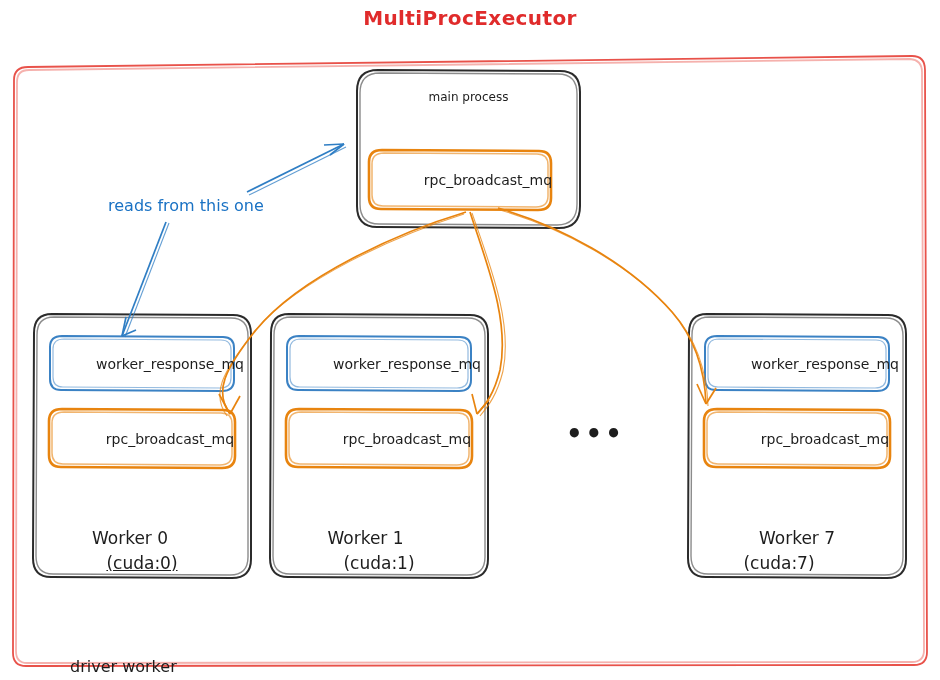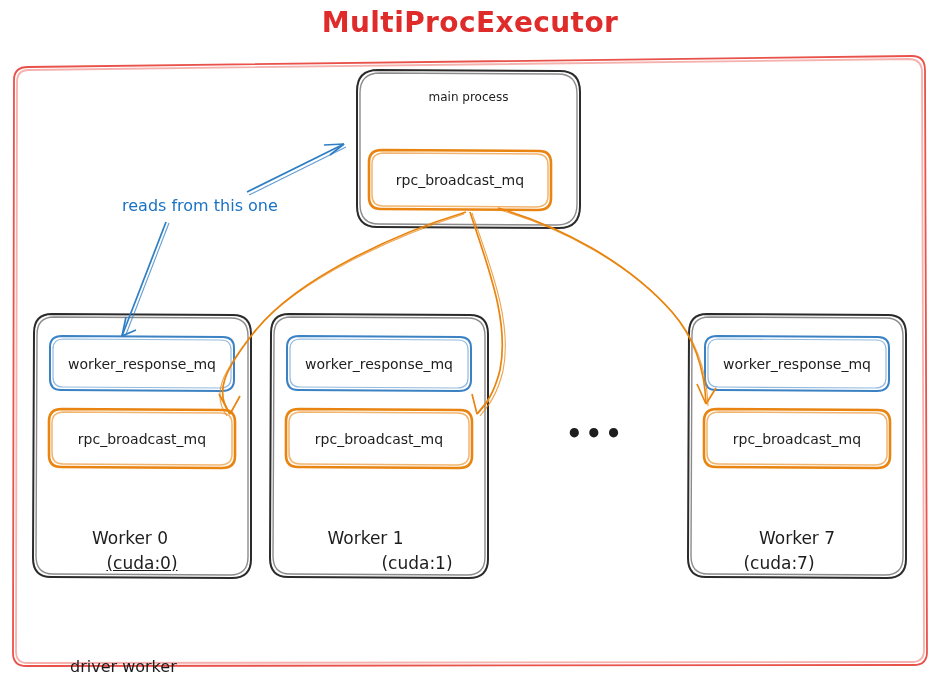--- a/index.html
+++ b/index.html
@@ -32,21 +32,21 @@
   }
 
   
   .title {
     position: absolute;
     left: 0;
     top: 6px;
     width: 940px;
     text-align: center;
     font-family: "DejaVu Sans", sans-serif;
-    font-size: 28px;
+    font-size: 20px;
     font-weight: bold;
     letter-spacing: 0.4px;
     color: #e02b2b;
   }
 
   
   .boxlabel {
     position: absolute;
     font-family: "DejaVu Sans", sans-serif;
     color: #1d1d1d;
@@ -74,21 +74,20 @@
     font-size: 17px;
     line-height: 25px;
   }
 
   .annot-blue {
     position: absolute;
     font-family: "DejaVu Sans", sans-serif;
     font-size: 16px;
     color: #1a72c4;
     white-space: pre;
-    margin-left: 14px;
   }
 
   .driver-note {
     position: absolute;
     font-family: "DejaVu Sans", sans-serif;
     font-size: 16px;
     line-height: 25px;
     color: #1d1d1d;
     white-space: pre;
     left: 70px;
@@ -101,21 +100,21 @@
     top: 419px;
     width: 44px;
     text-align: center;
     font-size: 26px;
     font-weight: bold;
     letter-spacing: 3px;
     color: #1d1d1d;
   }
 
   
-  .slot { position: absolute; }
+  .slot { position: absolute; margin-left: 28px; }
 </style>
 </head>
 <body>
 
 <div id="canvas">
 
   <svg id="art" viewBox="0 0 940 680">
     <defs>
       <style>
         .sk       { fill: none; stroke-linecap: round; stroke-linejoin: round; }
@@ -274,21 +273,21 @@
 
   <div class="slot" style="left:287px; top:336px; width:184px; height:55px;">
     <div class="mq-text">worker_response_mq</div>
   </div>
 
   <div class="slot" style="left:286px; top:409px; width:186px; height:59px;">
     <div class="mq-text">rpc_broadcast_mq</div>
   </div>
 
   <div class="boxlabel worker-caption" style="left:270px; top:526px; width:191px;">Worker 1</div>
-  <div class="boxlabel worker-caption" style="left:270px; top:551px; width:218px;padding-left:38px;">(cuda:1)</div>
+  <div class="boxlabel worker-caption" style="left:270px; top:551px; width:218px;">(cuda:1)</div>
 
   <div class="ellipsis">•••</div>
 
   <div class="slot" style="left:688px; top:314px; width:218px; height:264px;"></div>
 
   <div class="slot" style="left:705px; top:336px; width:184px; height:55px;">
     <div class="mq-text">worker_response_mq</div>
   </div>
 
   <div class="slot" style="left:704px; top:409px; width:186px; height:59px;">

